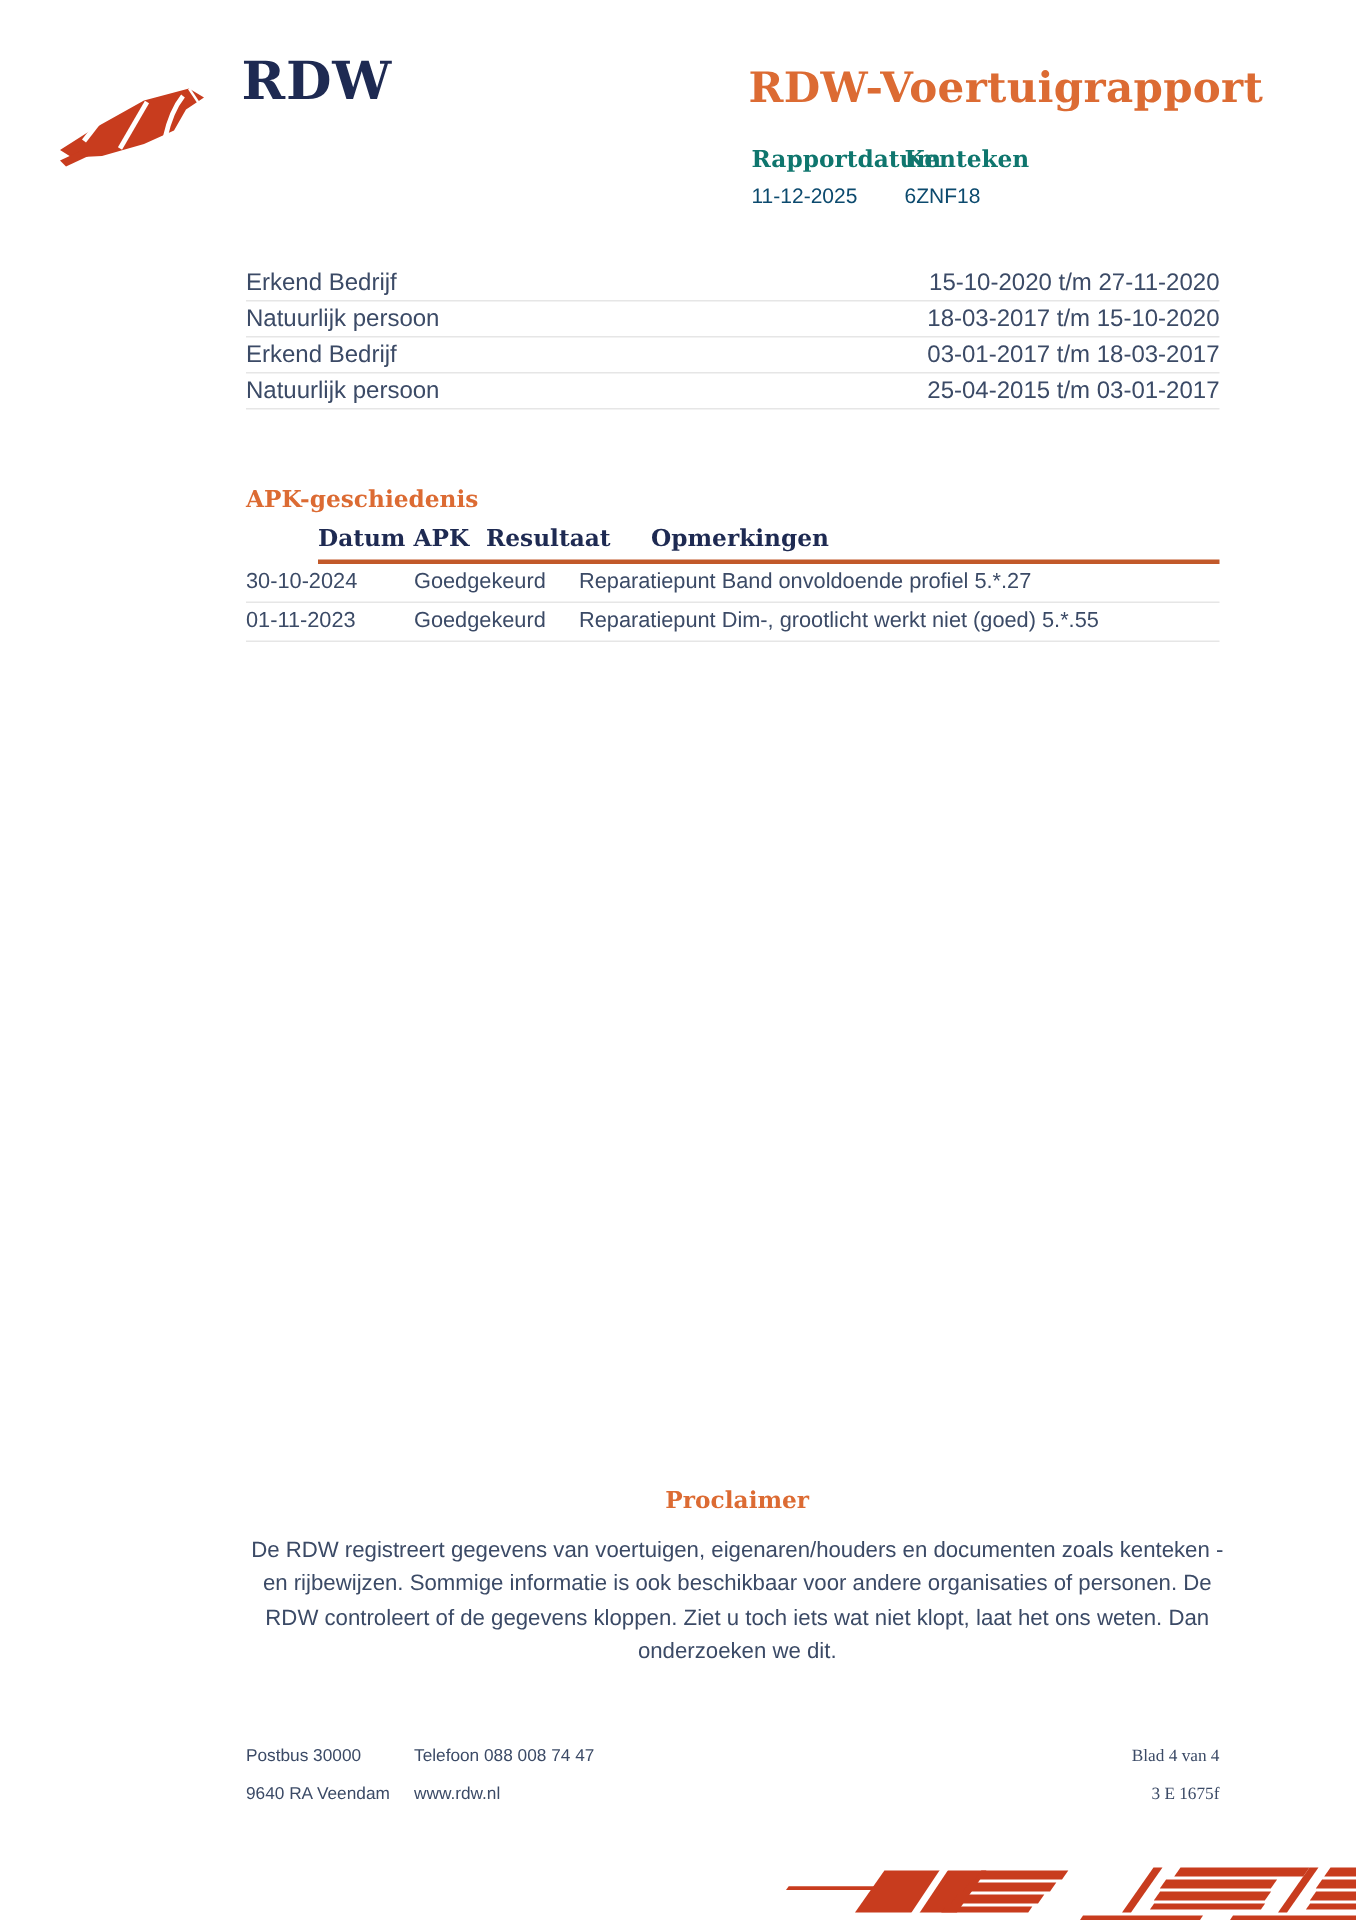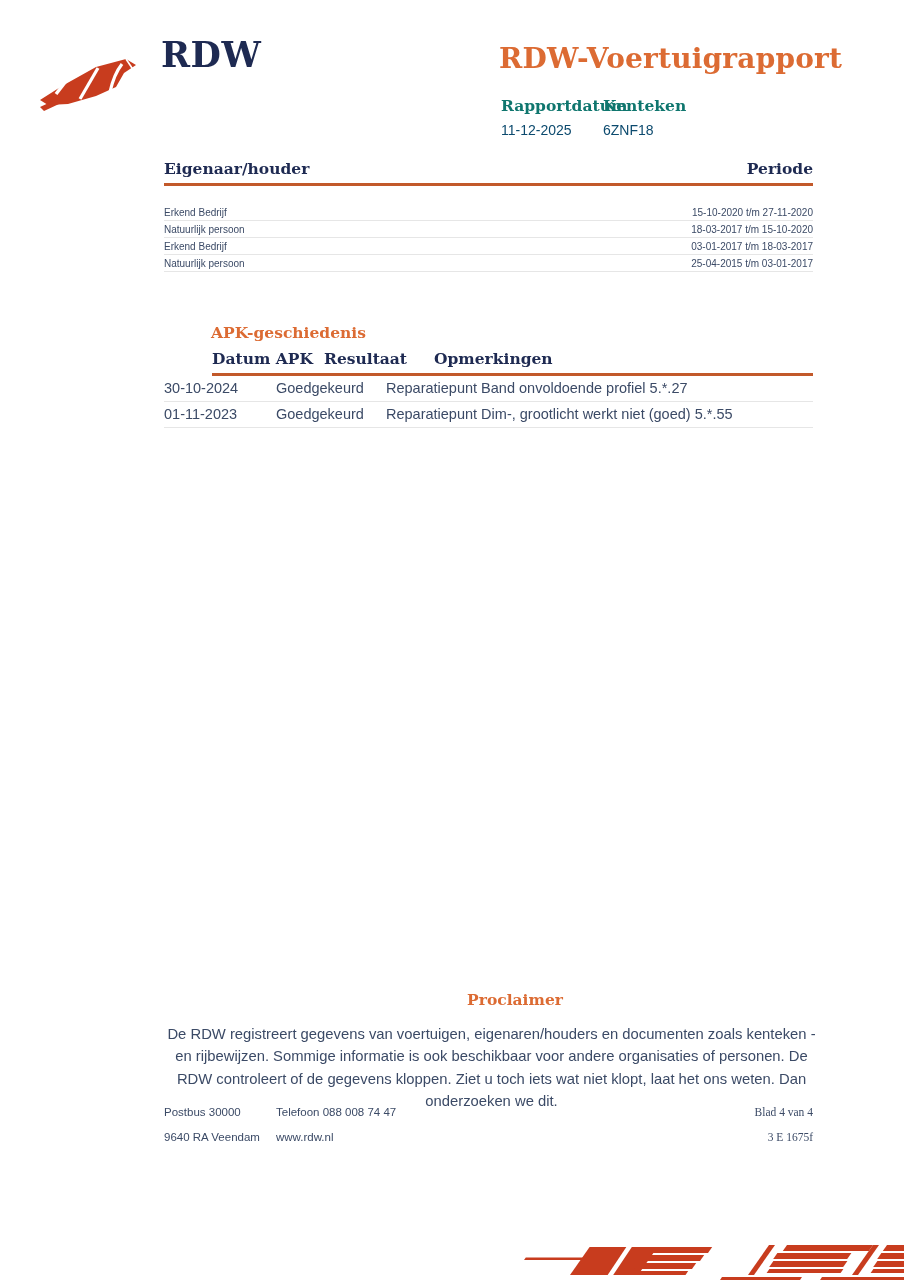--- a/index.html
+++ b/index.html
@@ -33,48 +33,48 @@
   
   .owner-section{position:absolute;left:164px;top:159px;width:649px;}
   .owner-head{
     display:flex;justify-content:space-between;align-items:flex-end;
     font-size:15.5px;color:#1E2A52;
     padding-bottom:5px;border-bottom:3px solid #C2592A;
   }
   .owner-rows{margin-top:18px;}
   .owner-row{
     display:flex;justify-content:space-between;
-    font-size:10px;color:#3B4A66;
+    font-size:16px;color:#3B4A66;
     padding:3px 0 2px 0;border-bottom:1px solid #E6E6E6;
   }
 
   
   .apk-section{position:absolute;left:164px;top:323px;width:649px;}
-  .section-heading{font-size:15.5px;color:#DC6B33;margin-left:47px;}
+  .section-heading{font-size:15.5px;color:#DC6B33;}
   .apk-head{
     display:grid;grid-template-columns:112px 110px 1fr;
     margin-top:7px;font-size:15.5px;color:#1E2A52;
     padding-bottom:5px;border-bottom:3px solid #C2592A;margin-left:48px;
   }
   .apk-row{
     display:grid;grid-template-columns:112px 110px 1fr;
     font-size:14.5px;line-height:21px;color:#3B4A66;
     padding:2px 0;border-bottom:1px solid #E6E6E6;
   }
 
   
   .recall-section{position:absolute;left:164px;top:488px;width:649px;}
   .recall-body{margin-top:9px;font-size:14.5px;color:#3B4A66;}
 
   
   .proclaimer-section{position:absolute;left:164px;top:990px;width:655px;text-align:center;}
   .proclaimer-body{margin-top:14px;font-size:14.8px;line-height:22.4px;color:#3B4A66;}
 
   
-  .footer{position:absolute;left:164px;top:1106px;width:649px;font-size:11.5px;color:#3B4A66;}
+  .footer{position:absolute;left:164px;top:1165px;width:649px;font-size:11.5px;color:#3B4A66;}
   .footer-line{display:grid;grid-template-columns:112px 1fr auto;margin-bottom:13px;}
   .footer-right{text-align:center;font-family:Liberation Serif, serif;}
 
   
   .deco{position:absolute;right:0;bottom:0;width:382px;height:41px;}
 </style>
 </head>
 <body>
 
 <div class="page">
@@ -94,24 +94,20 @@
   <div class="meta-col c1">
     <div class="meta-label serif">Rapportdatum</div>
     <div class="meta-value">11-12-2025</div>
   </div>
   <div class="meta-col c2">
     <div class="meta-label serif">Kenteken</div>
     <div class="meta-value">6ZNF18</div>
   </div>
 
   <div class="owner-section">
-    <div class="owner-head">
-      <span class="serif">Eigenaar/houder</span>
-      <span class="serif">Periode</span>
-    </div>
     <div class="owner-rows">
       <div class="owner-row">
         <span>Erkend Bedrijf</span>
         <span>15-10-2020 t/m 27-11-2020</span>
       </div>
       <div class="owner-row">
         <span>Natuurlijk persoon</span>
         <span>18-03-2017 t/m 15-10-2020</span>
       </div>
       <div class="owner-row">

